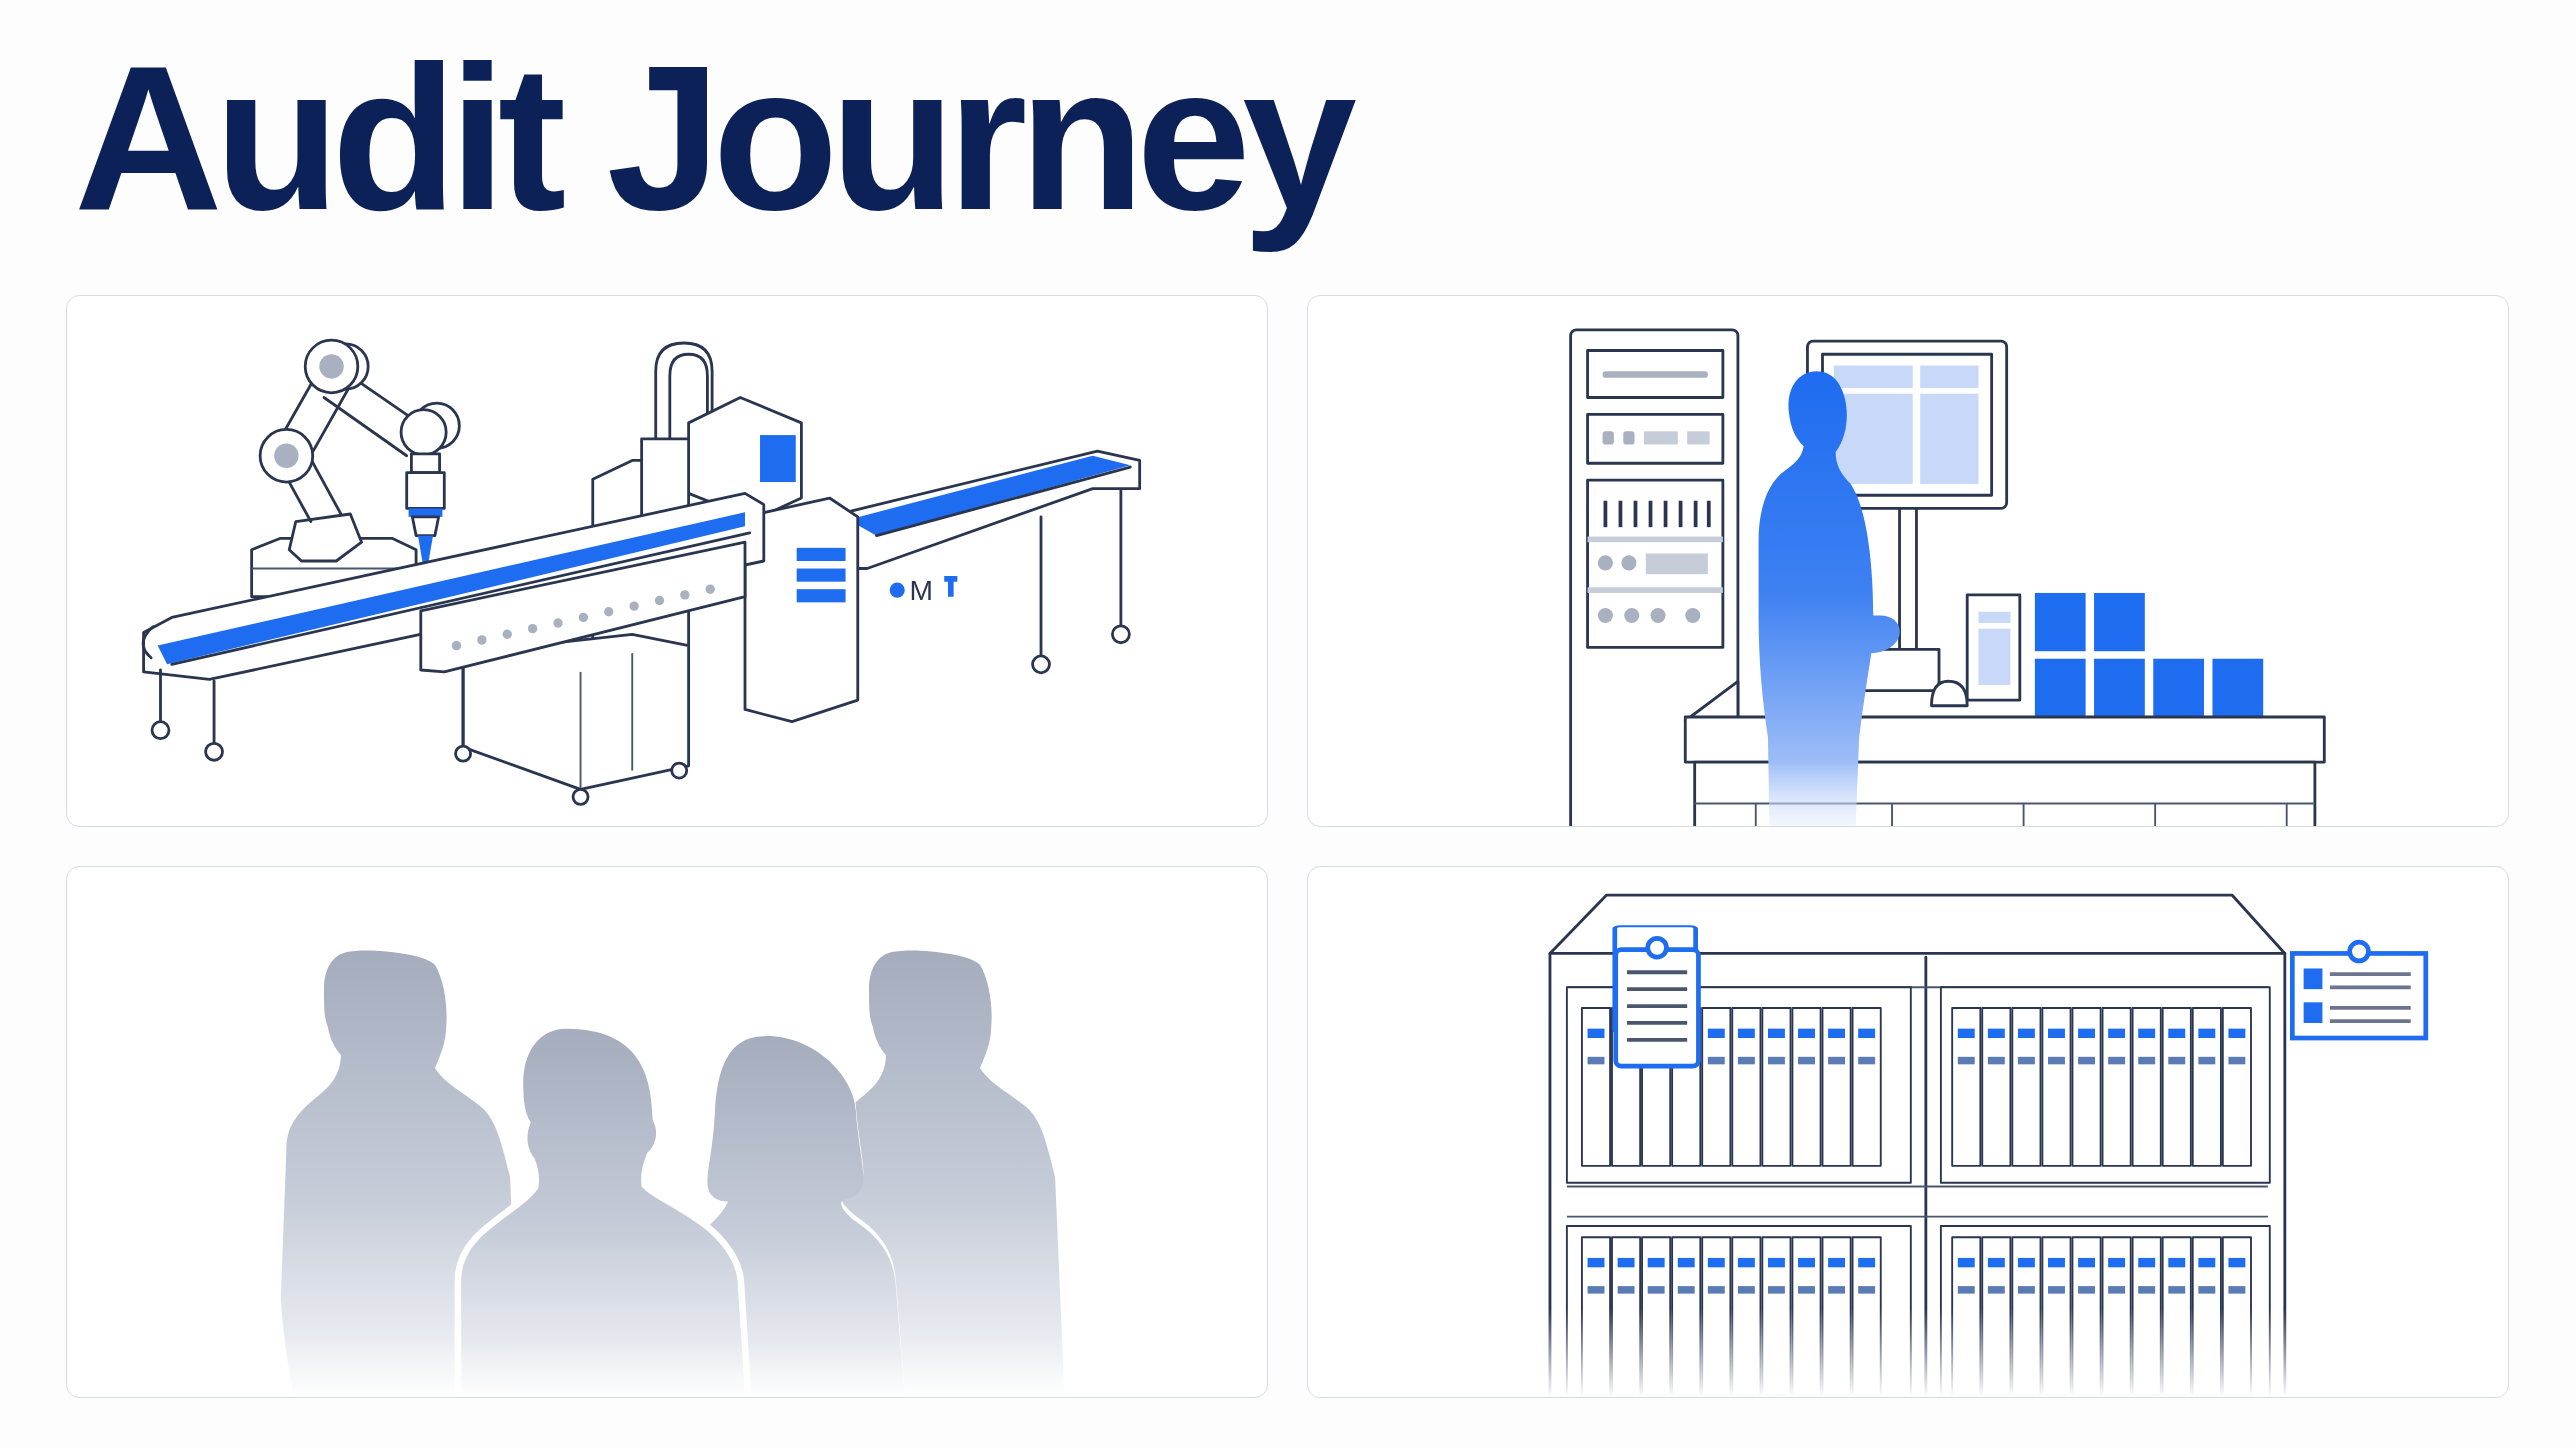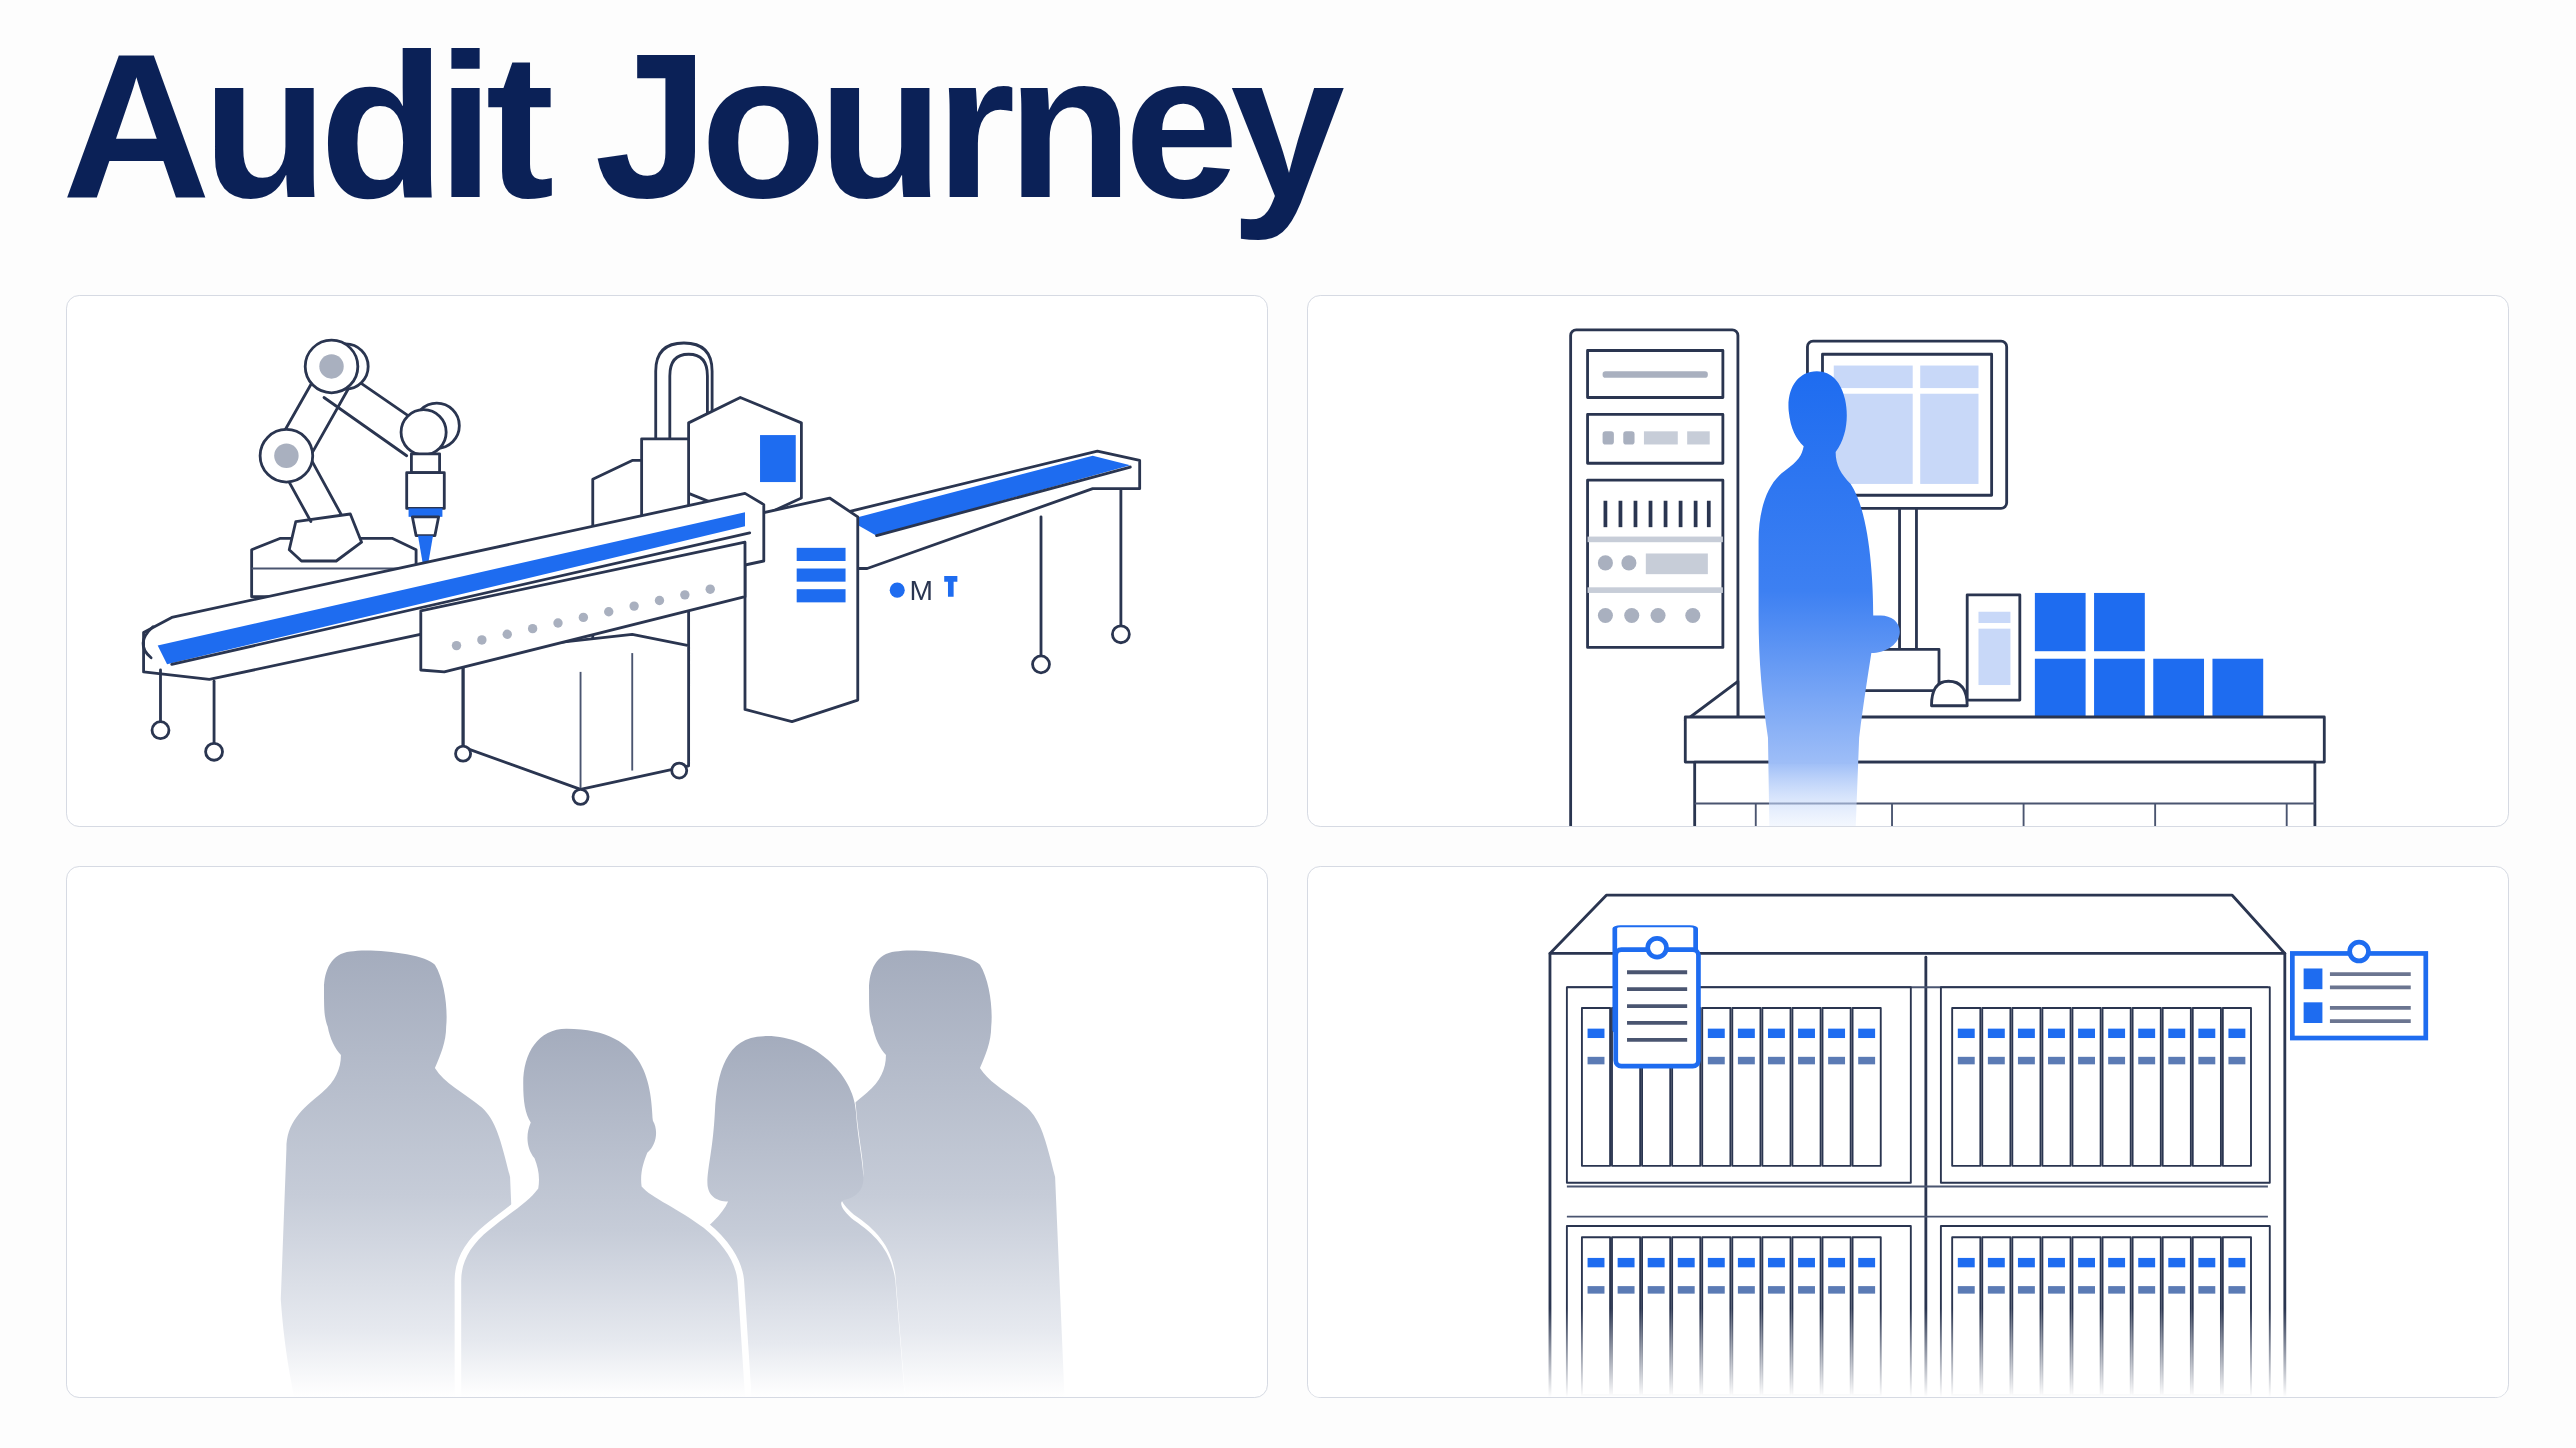--- a/index.html
+++ b/index.html
@@ -5,21 +5,21 @@
   html, body { margin: 0; padding: 0; }
   body {
     width: 2576px; height: 1448px; position: relative; overflow: hidden;
     background: #fdfdfd;
     font-family: "Liberation Sans", sans-serif;
   }
   .title {
     position: absolute; left: 62px; top: 22.6px;
     font-family: "Liberation Sans", sans-serif;
     font-weight: 700; font-size: 206px; line-height: 1;
-    letter-spacing: -8.5px; color: #0b2157; margin: 0; white-space: nowrap;
+    letter-spacing: -8.5px; color: #0b2157; margin: 12px; white-space: nowrap;
   }
   .panel {
     position: absolute; width: 1202px; height: 532px;
     border: 1.9px solid #d6dae3; border-radius: 13.2px; background: #ffffff;
     box-sizing: border-box; overflow: hidden;
   }
   .panel svg { position: absolute; left: 0; top: 0; width: 100%; height: 100%; }
   #p1 { left: 66px; top: 295px; }
   #p2 { left: 1307px; top: 295px; }
   #p3 { left: 66px; top: 866px; }

